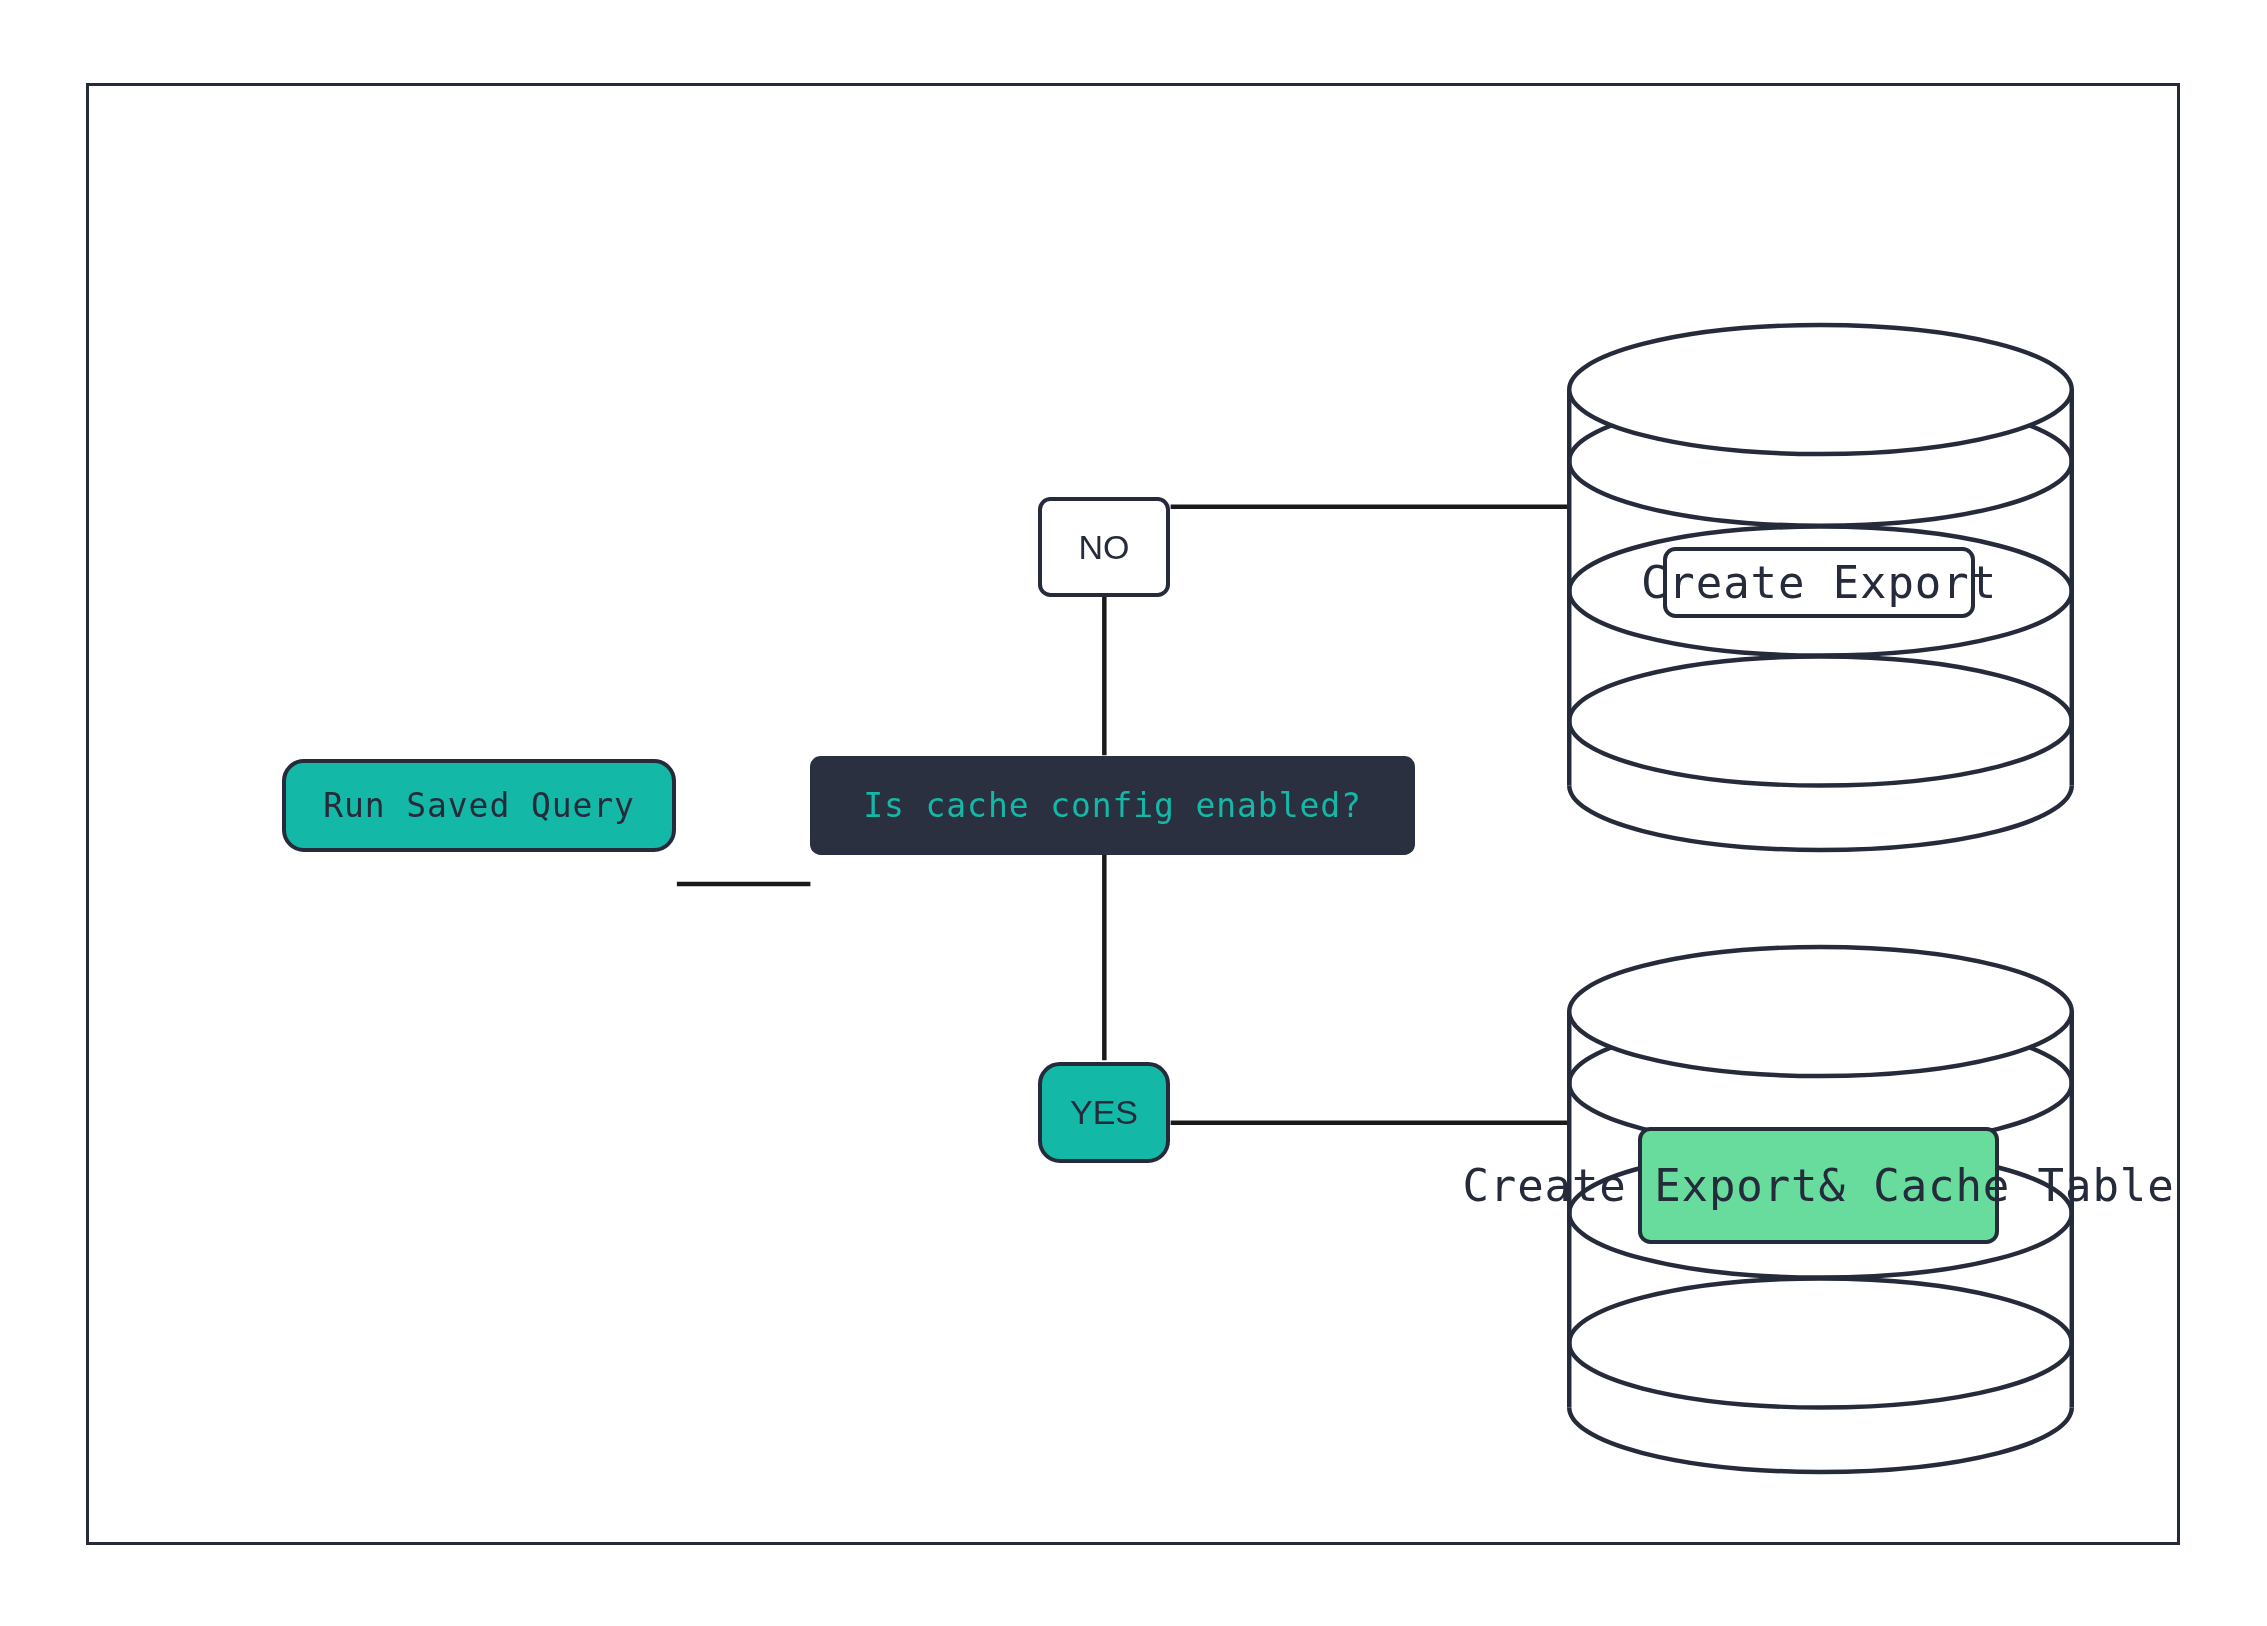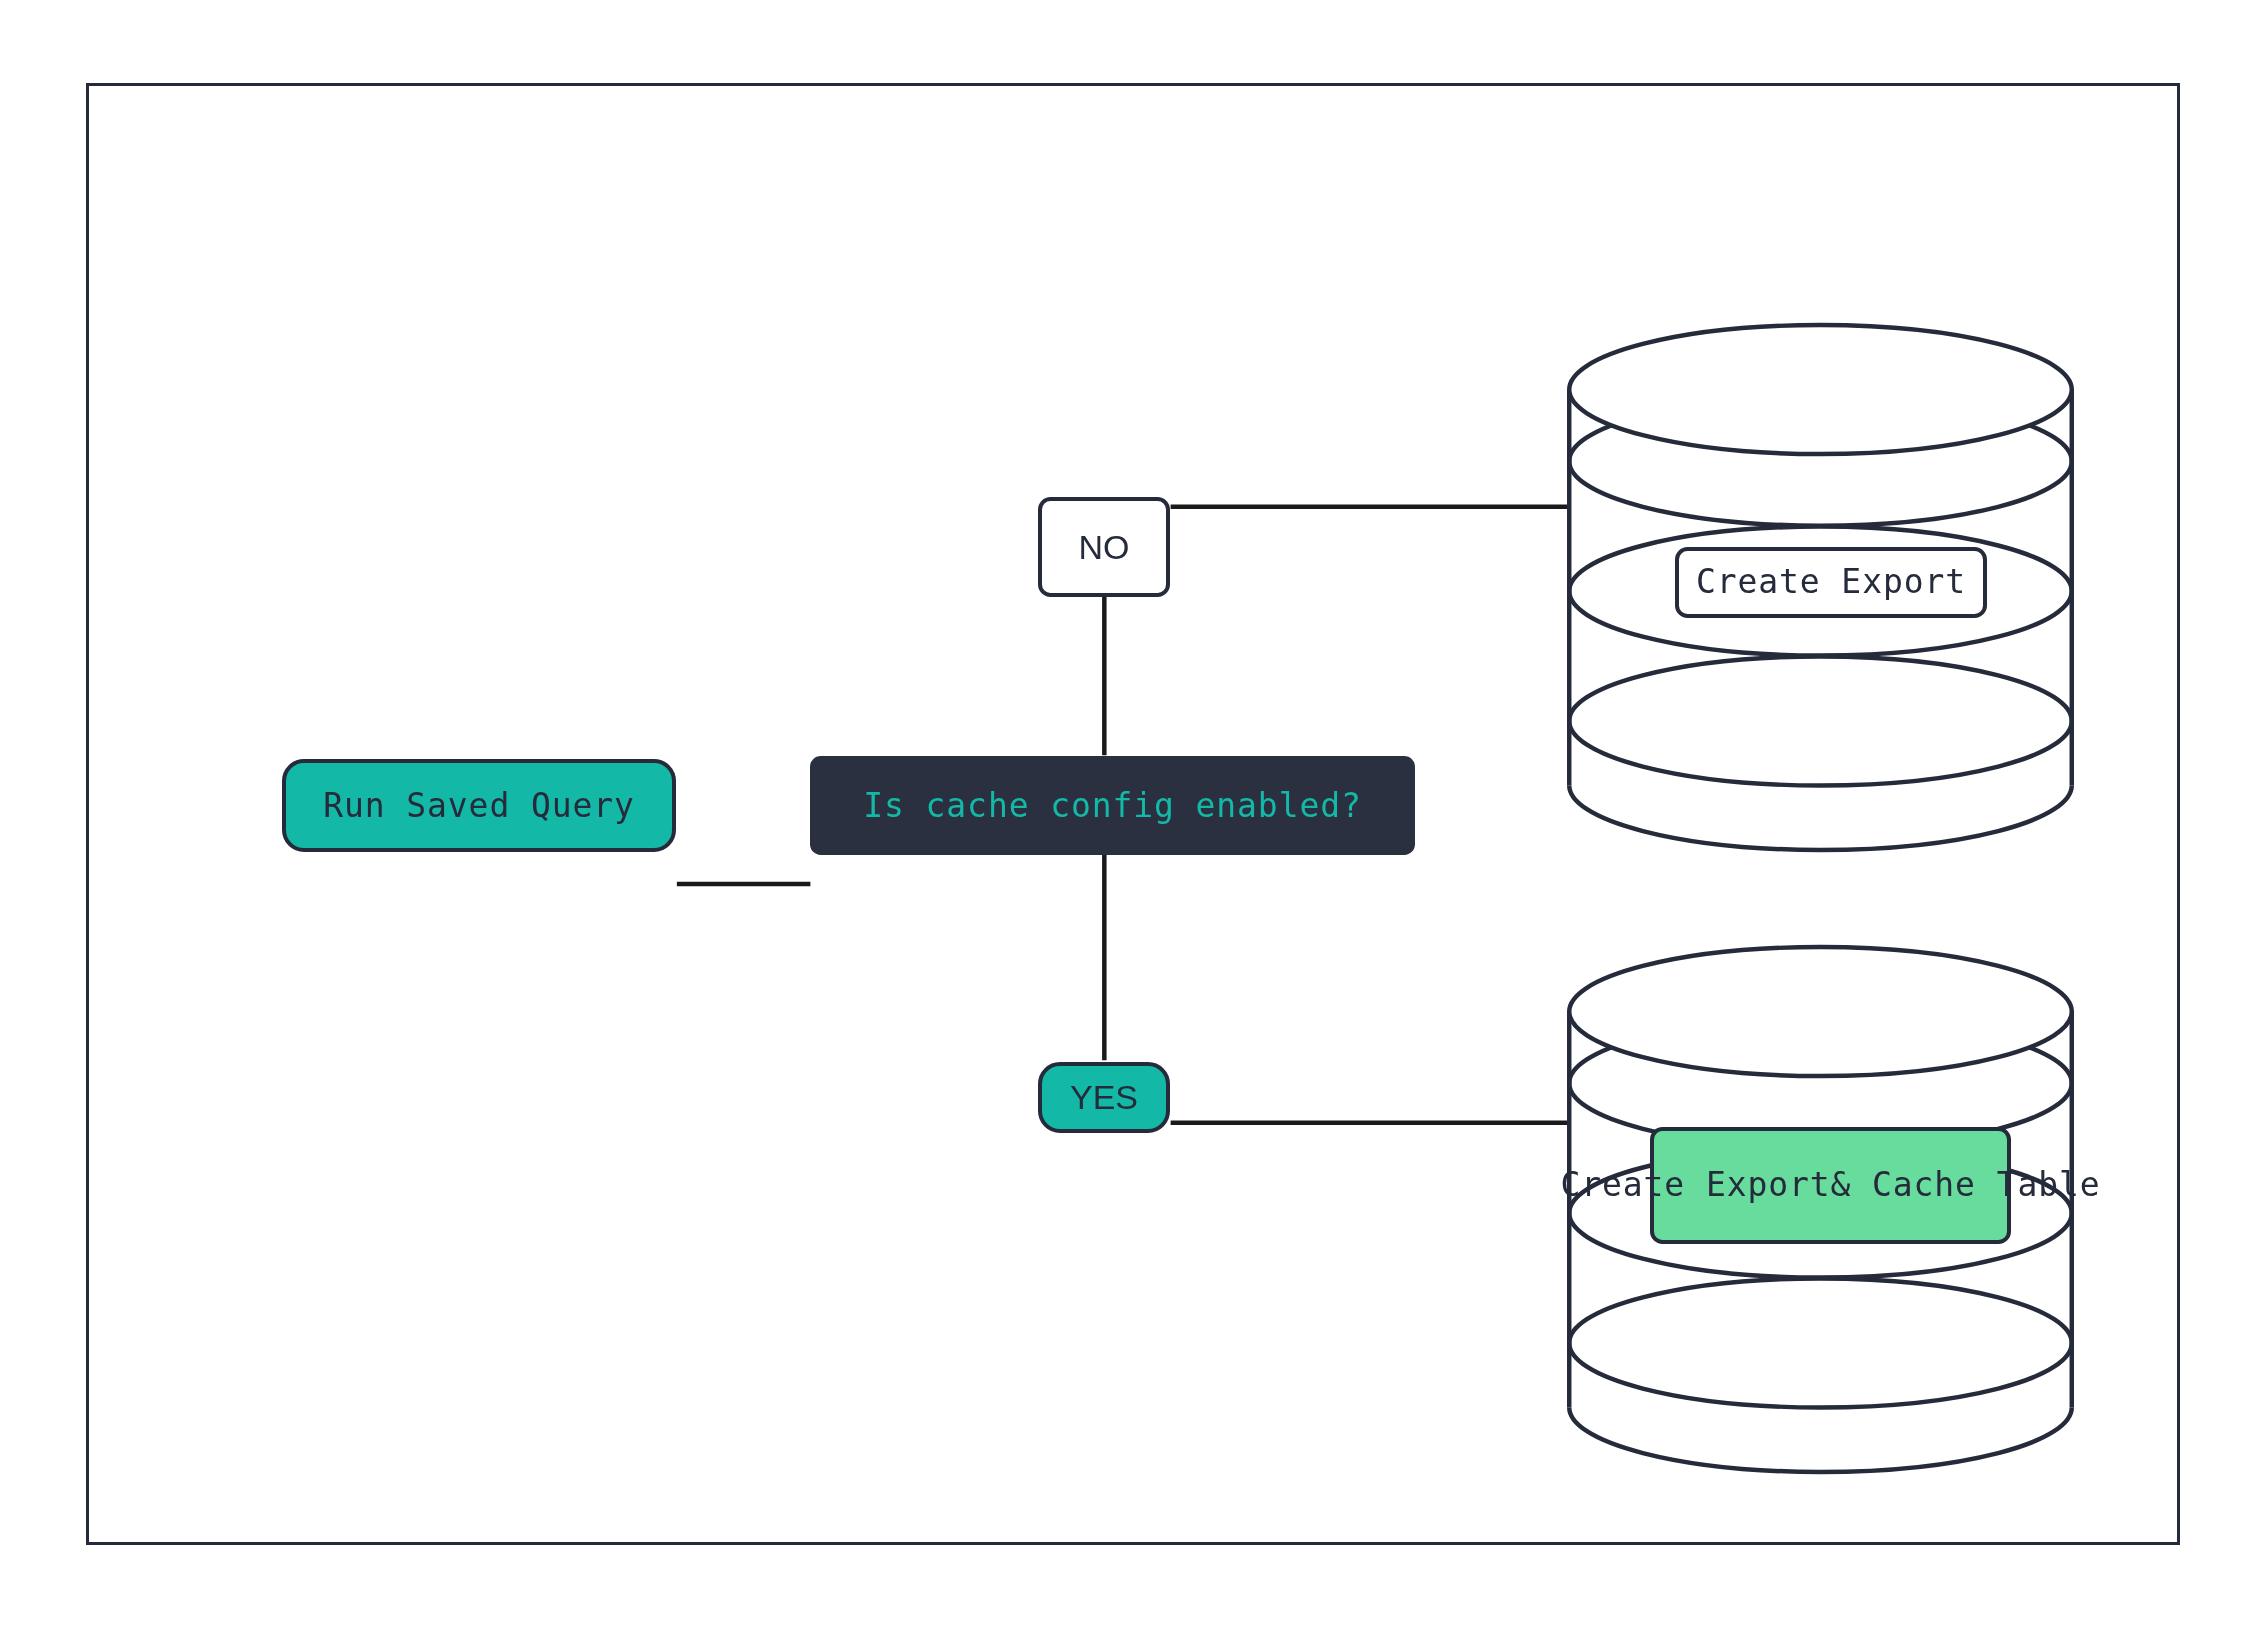--- a/index.html
+++ b/index.html
@@ -104,21 +104,21 @@
     border-radius: 10.7px;
   }
   
   #node-no {
     left: 949px; top: 197px;  width: 132px;  height: 100px;
     font-family: "Liberation Sans", sans-serif;
     font-size: 34px; font-weight: 400; margin-top: 40px;
   }
   
   #node-yes {
-    left: 949px; top: 802px;  width: 132px;  height: 71px;
+    left: 949px; top: 802px;  width: 132px;  height: 101px;
     font-family: "Liberation Sans", sans-serif;
     font-size: 34px; font-weight: 400;
   }
 
   
   .cylinder {
     position: absolute;
   }
   .cylinder svg { display: block; overflow: visible; }
 
@@ -129,28 +129,27 @@
   .cyl-label {
     position: absolute;
     box-sizing: border-box;
     border: 4.5px solid #252B3B;
     border-radius: 12.5px;
     display: flex;
     align-items: center;
     justify-content: center;
     text-align: center;
     font-family: "DejaVu Sans Mono", monospace;
-    font-size: 33px;
+    font-size: 44px;
     line-height: 1.22;
     letter-spacing: 0.9px;
     color: #252B3B;
     background: #ffffff;
     white-space: pre;
     z-index: 5;
-    margin-left: 12px;
   }
   
   #cyl-top-label {
     left: 1574px; top: 287px; width: 312px; height: 71px;
   }
   
   #cyl-bottom-label {
     left: 1549px; top: 867px; width: 361px; height: 117px;
     background: #67DC9D;
   }

